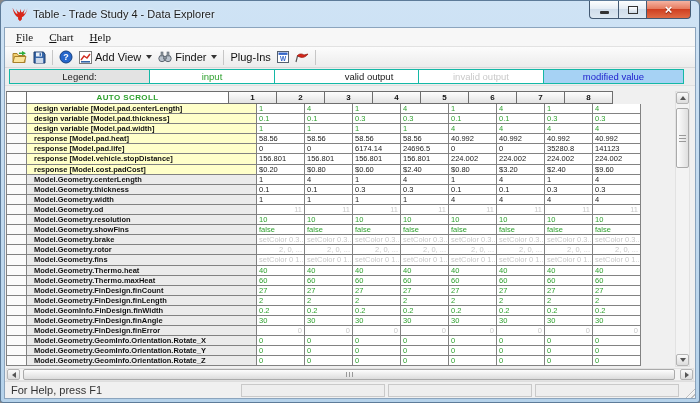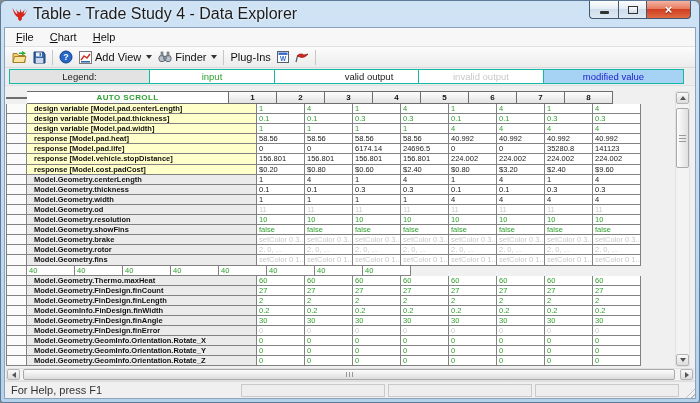--- a/index.html
+++ b/index.html
@@ -6,70 +6,70 @@
   html,body { background:#888; font-family:"Liberation Sans",sans-serif; }
   .window{
     width:700px;height:403px;position:relative;
     background:linear-gradient(#cfe3f5,#b5d2ea);
     border:1px solid #5d7b99;border-radius:6px 6px 3px 3px;
     padding:0 3px 3px 3px;overflow:hidden;
   }
   
   .titlebar{height:26px;display:flex;align-items:center;padding:0 4px;}
   .app-icon{width:16px;height:15px;margin:0 5px 0 4px;flex:none;}
-  .title-text{font-size:16px;color:#1c1c1c;text-shadow:0 0 3px #fff;white-space:nowrap;text-align:right;}
+  .title-text{font-size:11px;color:#1c1c1c;text-shadow:0 0 3px #fff;white-space:nowrap;text-align:right;}
   .winbtns{position:absolute;top:0;right:8px;display:flex;height:18px;}
   .wbtn{border:1px solid #435972;border-top:none;display:flex;align-items:center;justify-content:center;
         background:linear-gradient(#fdfefe,#e5edf5 45%,#cfdcea 46%,#dde8f2);}
   .wbtn.min{width:29px;border-radius:0 0 0 4px;border-right:none;}
   .wbtn.max{width:28px;border-right:none;}
   .wbtn.close{width:45px;border-radius:0 0 4px 0;
         background:linear-gradient(#f5b3a2,#e67c60 45%,#ce3c1e 46%,#e06a44);}
   .glyph-min{width:9px;height:3px;background:#333;border-radius:1px;margin-top:6px;}
   .glyph-max{width:10px;height:8px;border:1px solid #333;background:linear-gradient(#fff,#cdd9e6);}
   .glyph-close{color:#fff;font-size:13px;font-weight:bold;line-height:14px;text-shadow:0 1px 1px #7c2312;}
   
   .client{background:#f0f0f0;border:1px solid #8ba4bd;height:372px;display:flex;flex-direction:column;}
   .menubar{height:19px;background:#f7f7f7;border-bottom:1px solid #e2e2e2;display:flex;align-items:center;font-size:11px;color:#111;padding-left:3px;}
-  .menu-item{padding:0 8px;}
+  .menu-item{padding:0 8px;font-family:Liberation Serif, serif;}
   .menu-item u{text-decoration:underline;}
   .toolbar{height:21px;background:linear-gradient(#fcfcfc,#ececec);border-bottom:1px solid #d8d8d8;display:flex;align-items:center;font-size:11px;color:#111;padding-left:4px;}
   .tbtn{display:flex;align-items:center;gap:3px;padding:1px 3px;}
   .tsep{width:1px;height:15px;background:#c6c6c6;margin:0 3px;}
   .dd{width:0;height:0;border-left:3px solid transparent;border-right:3px solid transparent;border-top:4px solid #333;margin-left:2px;}
   .ticon{display:block;}
   
   .legendbar{height:18px;background:#ededed;display:flex;align-items:center;padding:0 4px;font-size:9.5px;border-bottom:1px solid #e0e0e0;}
   .legend-cell{height:15px;border:1px solid #14b8a6;display:flex;align-items:center;justify-content:center;background:#fff;}
   .legend-cell + .legend-cell{margin-left:-1px;}
   .lg-label{width:141px;background:#e3e3e3;color:#222;}
   .lg-input{width:126px;color:var(--input);}
   .lg-valid{width:145px;color:var(--valid);padding-left:45px;}
   .lg-invalid{width:126px;color:var(--invalid);}
   .lg-modified{width:141px;color:var(--modified-text);background:var(--modified-bg);}
   .gapbar{height:5px;}
   
   .tablearea{flex:1;position:relative;background:#f0f0f0;overflow:hidden;}
   .grid{position:absolute;left:1px;top:0;}
   .trow{display:flex;height:10.1px;}
-  .trow.thead{height:13px;align-items:center;}
+  .trow.thead{height:13px;}
   .cell{border-right:1px solid #828282;border-bottom:1px solid #828282;overflow:hidden;white-space:nowrap;font-size:7.5px;line-height:9px;padding:0 2px;}
   .thead .cell{border-color:#6e6e6e;border-top:1px solid #6e6e6e;line-height:11px;}
   .trow .cell:first-child{border-left:1px solid #828282;}
   .corner{width:21px;background:#fff;}
   .strip{width:21px;background:#fbfbfb;}
   .autoscroll{width:202px;background:#fff;color:var(--input);font-weight:bold;font-size:8px;text-align:center;letter-spacing:.4px;}
   .colhead{width:48px;background:linear-gradient(#fdfdfd,#e3e3e3);font-weight:bold;font-size:8px;text-align:center;color:#111;}
   .lab{width:230px;font-weight:bold;color:#111;padding-left:7px;}
   .lab-yellow{background:#ffffc9;}
   .lab-gray{background:#ebebeb;}
   .val{width:48px;background:#fff;}
   .v-input{color:var(--input);}
   .v-valid{color:var(--valid);}
-  .v-invalid{color:var(--invalid);}
+  .v-invalid{color:var(--invalid);text-align:right;}
   
   .vscroll{position:absolute;top:0;right:5px;width:15px;height:100%;background:#f3f3f3;border:1px solid #e2e2e2;}
   .sbtn{position:absolute;left:0;width:13px;height:12px;background:linear-gradient(#fafafa,#dcdcdc);border:1px solid #b4b4b4;border-radius:2px;display:flex;align-items:center;justify-content:center;}
   .vscroll .up{top:0;}
   .vscroll .down{bottom:0;}
   .tri-up{width:0;height:0;border-left:3px solid transparent;border-right:3px solid transparent;border-bottom:4px solid #555;}
   .tri-down{width:0;height:0;border-left:3px solid transparent;border-right:3px solid transparent;border-top:4px solid #555;}
   .tri-left{width:0;height:0;border-top:3px solid transparent;border-bottom:3px solid transparent;border-right:4px solid #555;}
   .tri-right{width:0;height:0;border-top:3px solid transparent;border-bottom:3px solid transparent;border-left:4px solid #555;}
   .vthumb{position:absolute;left:0;top:16px;width:13px;height:60px;background:linear-gradient(90deg,#fdfdfd,#dfdfdf);border:1px solid #aaa;border-radius:2px;}
@@ -394,20 +394,21 @@
             <div class="cell val v-invalid">setColor 0 1...</div>
             <div class="cell val v-invalid">setColor 0 1...</div>
             <div class="cell val v-invalid">setColor 0 1...</div>
             <div class="cell val v-invalid">setColor 0 1...</div>
             <div class="cell val v-invalid">setColor 0 1...</div>
             <div class="cell val v-invalid">setColor 0 1...</div>
             <div class="cell val v-invalid">setColor 0 1...</div>
           </div>
           <div class="trow">
             <div class="cell strip"></div>
+            <div class="cell lab lab-gray">Model.Geometry.Thermo.heat</div>
             <div class="cell val v-input">40</div>
             <div class="cell val v-input">40</div>
             <div class="cell val v-input">40</div>
             <div class="cell val v-input">40</div>
             <div class="cell val v-input">40</div>
             <div class="cell val v-input">40</div>
             <div class="cell val v-input">40</div>
             <div class="cell val v-input">40</div>
           </div>
           <div class="trow">

